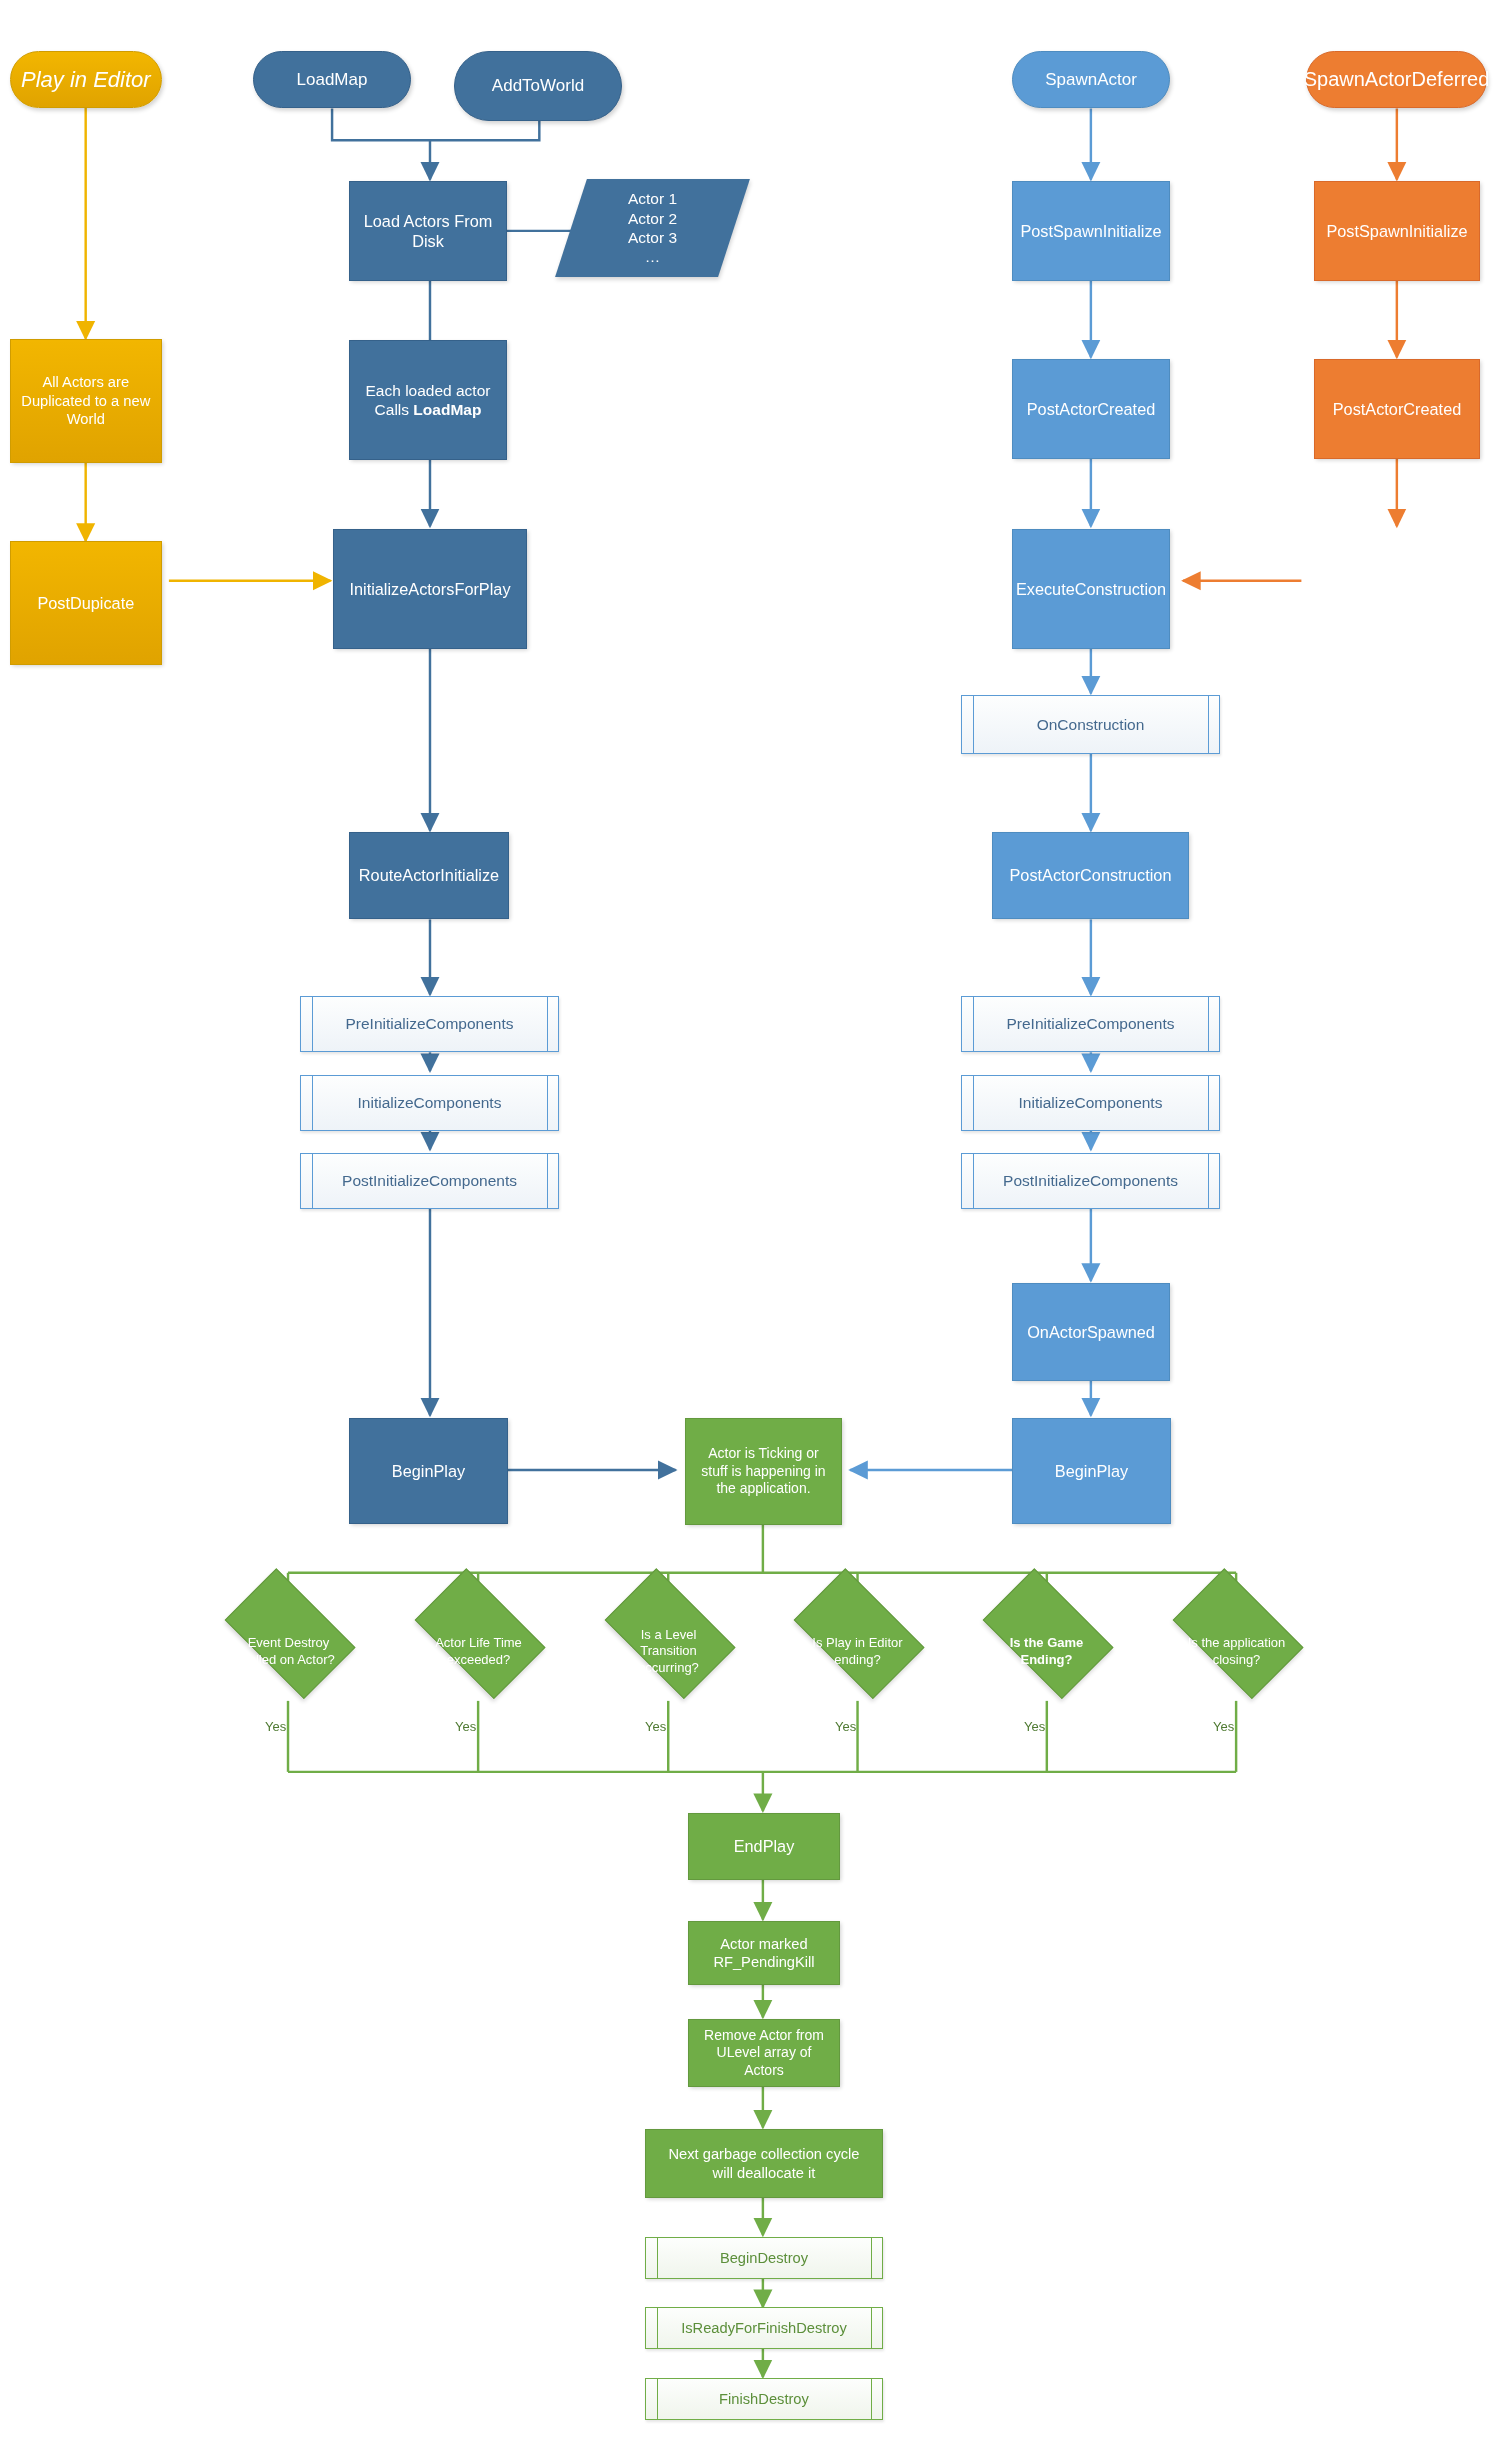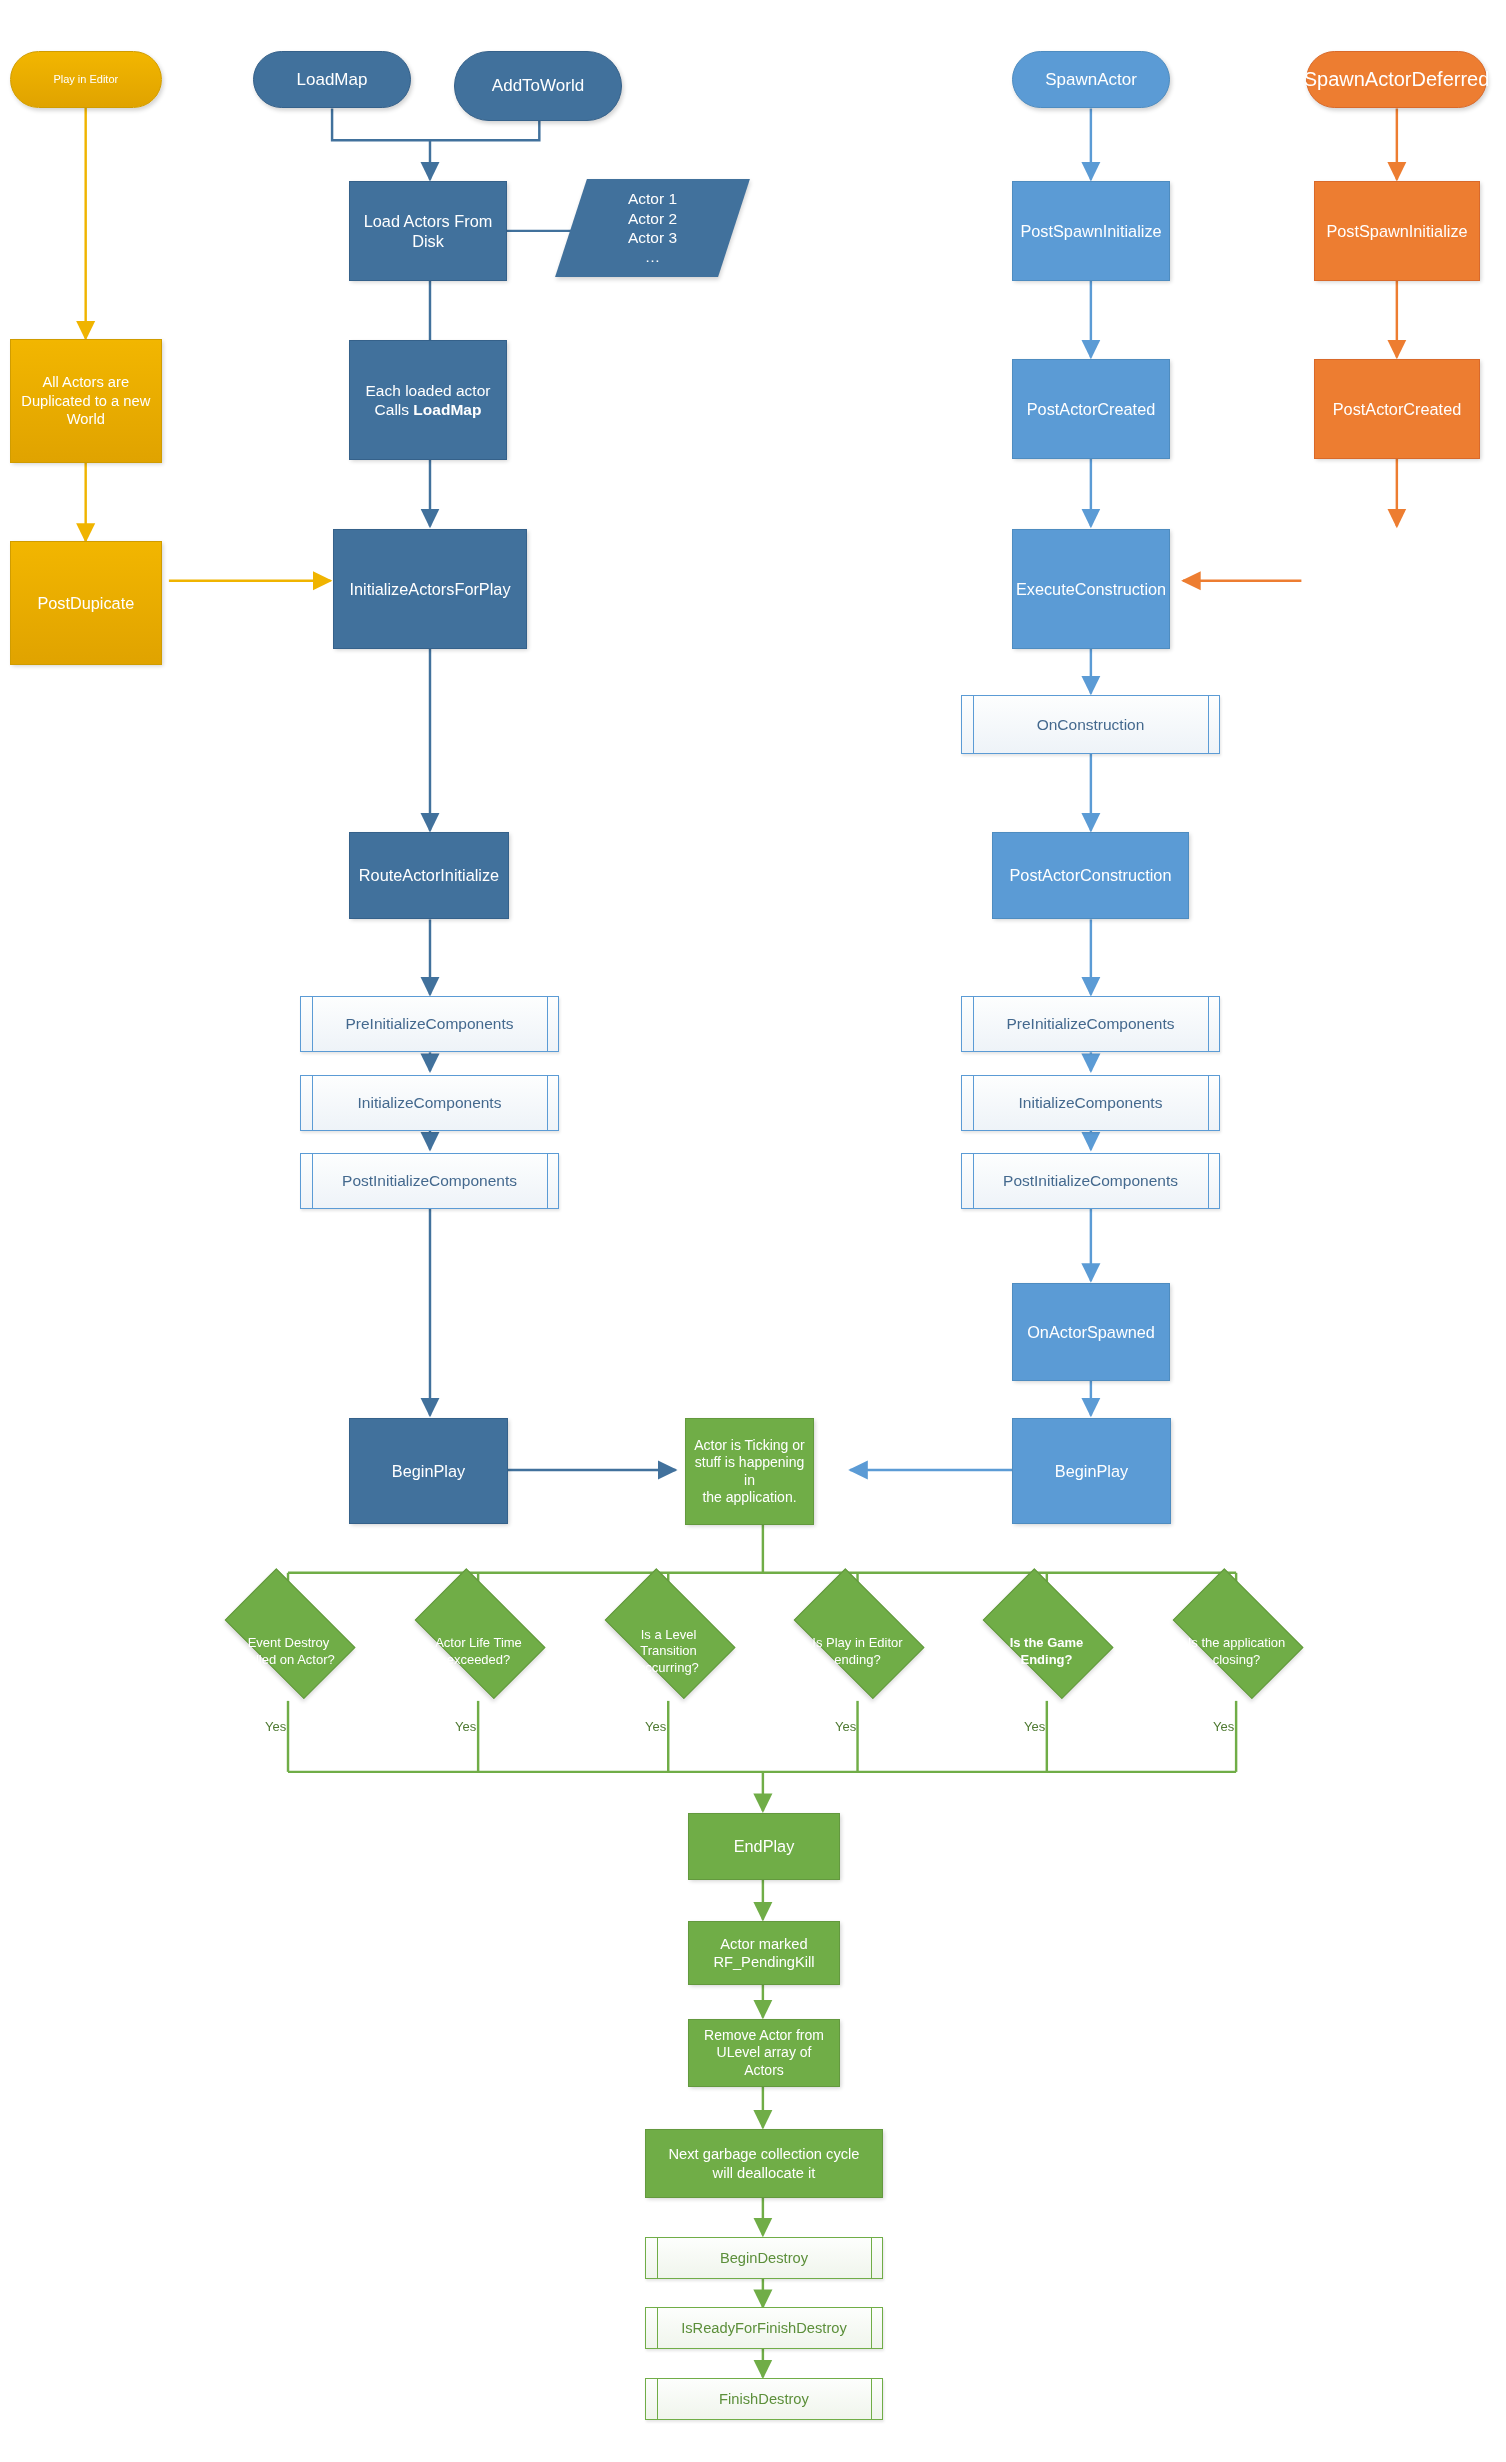--- a/index.html
+++ b/index.html
@@ -189,21 +189,21 @@
 
       <path d="M935,2304 L935,2353" stroke="#70AD47" marker-end="url(#ah-green)"></path>
       <path d="M935,2424 L935,2473" stroke="#70AD47" marker-end="url(#ah-green)"></path>
       <path d="M935,2558 L935,2608" stroke="#70AD47" marker-end="url(#ah-green)"></path>
       <path d="M935,2694 L935,2740" stroke="#70AD47" marker-end="url(#ah-green)"></path>
       <path d="M935,2793 L935,2828" stroke="#70AD47" marker-end="url(#ah-green)"></path>
       <path d="M935,2878 L935,2914" stroke="#70AD47" marker-end="url(#ah-green)"></path>
     </g>
   </svg>
 
-  <div class="node c-yellow term" style="left:9.8px; top:51px; width:152px; height:57px; font-size:11px;">
+  <div class="node c-yellow term" style="left:9.8px; top:51px; width:152px; height:57px; font-size:22px;font-style:italic;">
     <span class="lbl">Play in Editor</span>
   </div>
 
   <div class="node c-yellow" style="left:9.8px; top:339px; width:152px; height:124px; font-size:14.7px;">
     <span class="lbl">All Actors are Duplicated to a new World</span>
   </div>
 
   <div class="node c-yellow" style="left:9.8px; top:541px; width:152px; height:124px; font-size:16.3px;">
     <span class="lbl">PostDupicate</span>
   </div>
@@ -325,21 +325,21 @@
 
   <div class="node c-orange" style="left:1314px; top:181px; width:166px; height:100px; font-size:16.3px;">
     <span class="lbl">PostSpawnInitialize</span>
   </div>
 
   <div class="node c-orange" style="left:1314px; top:359px; width:166px; height:100px; font-size:16.3px;">
     <span class="lbl">PostActorCreated</span>
   </div>
 
 
-  <div class="node c-green" style="left:685px; top:1418px; width:129px; height:107px; font-size:14px;">
+  <div class="node c-green" style="left:685px; top:1418px; width:157px; height:107px; font-size:14px;">
     <span class="lbl">
       <span>Actor is Ticking or</span><br>
       <span>stuff is happening in</span><br>
       <span>the application.</span>
     </span>
   </div>
 
   <div class="node diamond" style="left:211px; top:1601px; width:155px; height:101px; font-size:13px;">
     <span class="rhomb"></span>
     <span class="lbl">

